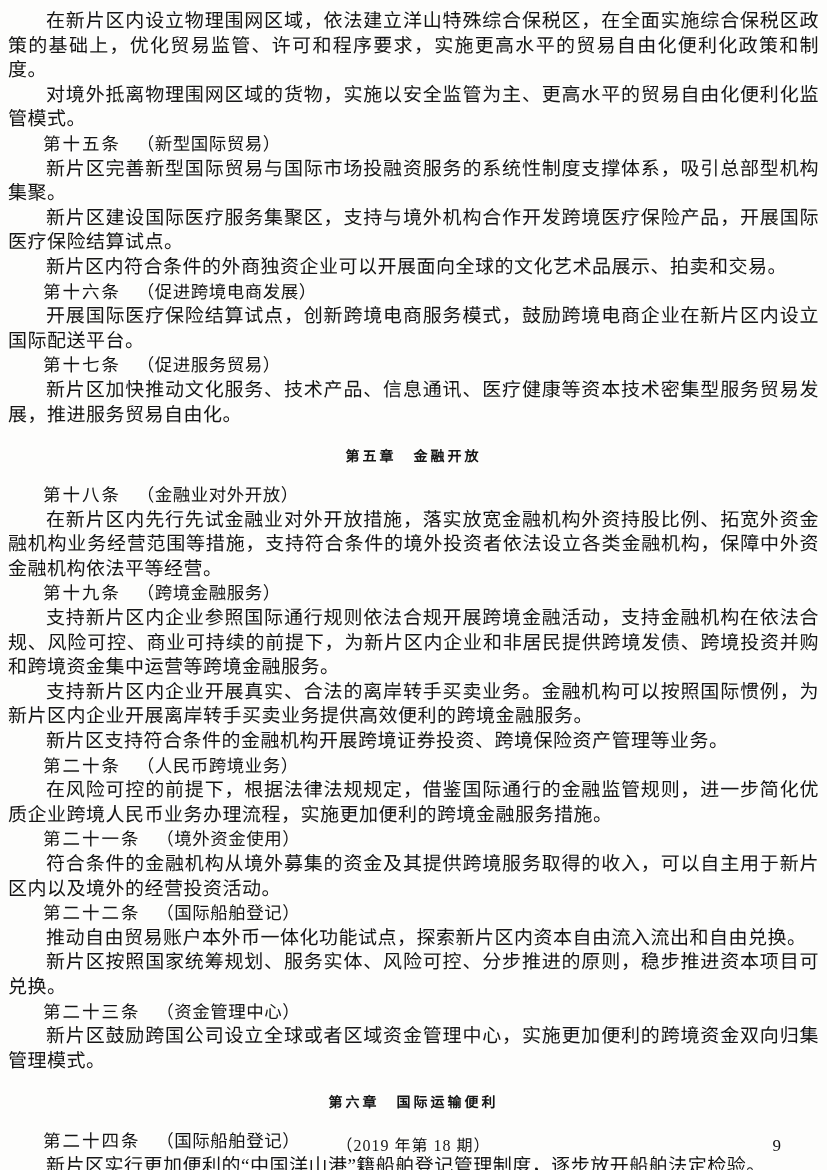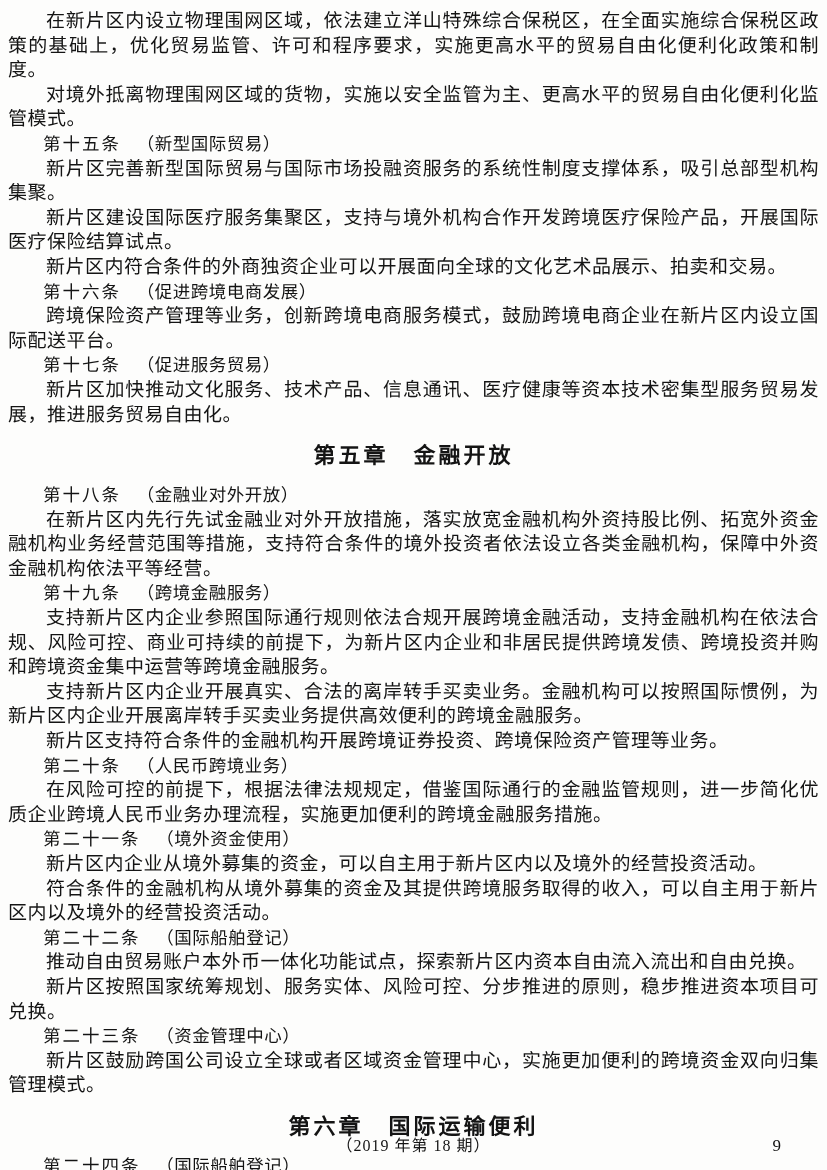--- a/index.html
+++ b/index.html
@@ -37,21 +37,21 @@
     font-family: "Liberation Sans", "DejaVu Sans", sans-serif;
     font-weight: 400;
     letter-spacing: 2px;
   }
   .article .title { margin-left: 0.9em; }
   .chapter {
     margin: 15px 0 13px 0;
     text-align: center;
     font-family: "Liberation Sans", "DejaVu Sans", sans-serif;
     font-weight: 700;
-    font-size: 22px;
+    font-size: 14px;
     line-height: 28px;
     letter-spacing: 3px;
     text-indent: 0;
   }
   .footer {
     position: absolute;
     left: 0; right: 0; bottom: 12px;
     height: 24px;
     font-size: 16px;
     line-height: 24px;
@@ -72,34 +72,33 @@
 
 <div class="page">
   <div class="doc-content">
       <p class="para">在新片区内设立物理围网区域，依法建立洋山特殊综合保税区，在全面实施综合保税区政策的基础上，优化贸易监管、许可和程序要求，实施更高水平的贸易自由化便利化政策和制度。</p>
       <p class="para">对境外抵离物理围网区域的货物，实施以安全监管为主、更高水平的贸易自由化便利化监管模式。</p>
       <p class="article"><span class="num">第十五条</span><span class="title">（新型国际贸易）</span></p>
       <p class="para">新片区完善新型国际贸易与国际市场投融资服务的系统性制度支撑体系，吸引总部型机构集聚。</p>
       <p class="para">新片区建设国际医疗服务集聚区，支持与境外机构合作开发跨境医疗保险产品，开展国际医疗保险结算试点。</p>
       <p class="para">新片区内符合条件的外商独资企业可以开展面向全球的文化艺术品展示、拍卖和交易。</p>
       <p class="article"><span class="num">第十六条</span><span class="title">（促进跨境电商发展）</span></p>
-      <p class="para">跨境保险资产管理等业务，创新跨境电商服务模式，鼓励跨境电商企业在新片区内设立国际配送平台。</p>
+      <p class="para">开展国际医疗保险结算试点，创新跨境电商服务模式，鼓励跨境电商企业在新片区内设立国际配送平台。</p>
       <p class="article"><span class="num">第十七条</span><span class="title">（促进服务贸易）</span></p>
       <p class="para">新片区加快推动文化服务、技术产品、信息通讯、医疗健康等资本技术密集型服务贸易发展，推进服务贸易自由化。</p>
       <h2 class="chapter">第五章　金融开放</h2>
       <p class="article"><span class="num">第十八条</span><span class="title">（金融业对外开放）</span></p>
       <p class="para">在新片区内先行先试金融业对外开放措施，落实放宽金融机构外资持股比例、拓宽外资金融机构业务经营范围等措施，支持符合条件的境外投资者依法设立各类金融机构，保障中外资金融机构依法平等经营。</p>
       <p class="article"><span class="num">第十九条</span><span class="title">（跨境金融服务）</span></p>
       <p class="para">支持新片区内企业参照国际通行规则依法合规开展跨境金融活动，支持金融机构在依法合规、风险可控、商业可持续的前提下，为新片区内企业和非居民提供跨境发债、跨境投资并购和跨境资金集中运营等跨境金融服务。</p>
       <p class="para">支持新片区内企业开展真实、合法的离岸转手买卖业务。金融机构可以按照国际惯例，为新片区内企业开展离岸转手买卖业务提供高效便利的跨境金融服务。</p>
       <p class="para">新片区支持符合条件的金融机构开展跨境证券投资、跨境保险资产管理等业务。</p>
       <p class="article"><span class="num">第二十条</span><span class="title">（人民币跨境业务）</span></p>
       <p class="para">在风险可控的前提下，根据法律法规规定，借鉴国际通行的金融监管规则，进一步简化优质企业跨境人民币业务办理流程，实施更加便利的跨境金融服务措施。</p>
       <p class="article"><span class="num">第二十一条</span><span class="title">（境外资金使用）</span></p>
-      <p class="para">新片区内企业从境外募集的资金，可以自主用于新片区内以及境外的经营投资活动。</p>
       <p class="para">符合条件的金融机构从境外募集的资金及其提供跨境服务取得的收入，可以自主用于新片区内以及境外的经营投资活动。</p>
       <p class="article"><span class="num">第二十二条</span><span class="title">（国际船舶登记）</span></p>
       <p class="para">推动自由贸易账户本外币一体化功能试点，探索新片区内资本自由流入流出和自由兑换。</p>
       <p class="para">新片区按照国家统筹规划、服务实体、风险可控、分步推进的原则，稳步推进资本项目可兑换。</p>
       <p class="article"><span class="num">第二十三条</span><span class="title">（资金管理中心）</span></p>
       <p class="para">新片区鼓励跨国公司设立全球或者区域资金管理中心，实施更加便利的跨境资金双向归集管理模式。</p>
       <h2 class="chapter">第六章　国际运输便利</h2>
       <p class="article"><span class="num">第二十四条</span><span class="title">（国际船舶登记）</span></p>
       <p class="para">新片区实行更加便利的“中国洋山港”籍船舶登记管理制度，逐步放开船舶法定检验。</p>
     </div>

